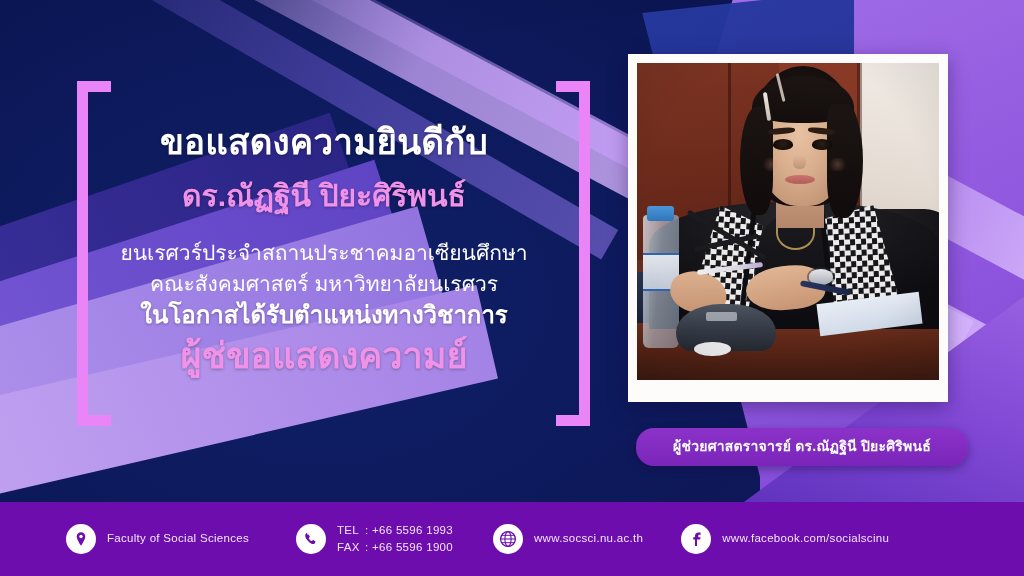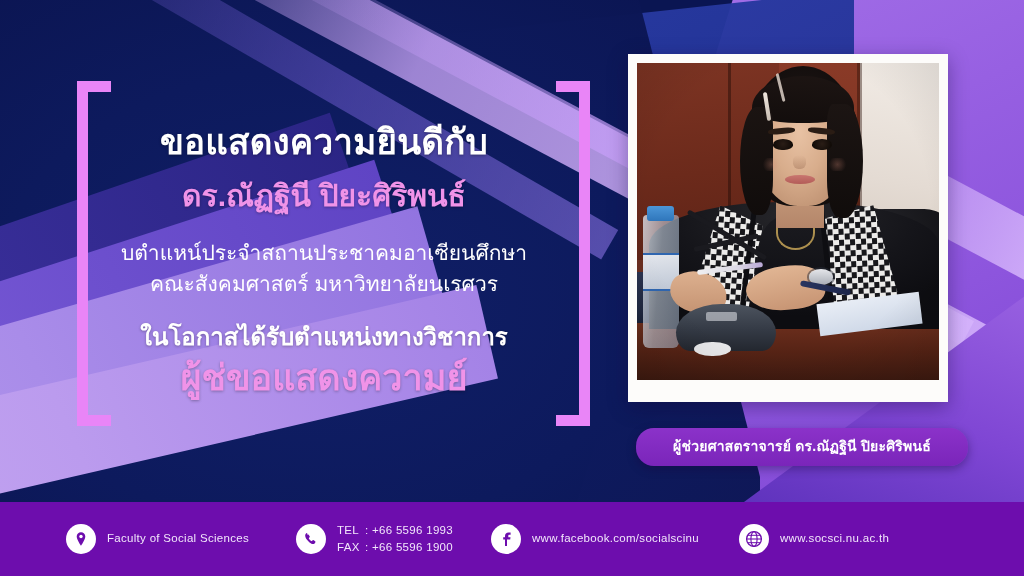--- a/index.html
+++ b/index.html
@@ -161,21 +161,21 @@
     font-size:30px; font-weight:bold; color:#f093e8;
     line-height:1.2; margin-top:16px;
     text-shadow:0 1px 3px rgba(0,0,0,.3);
   }
   .t-affil {
     font-size:21px; color:#ffffff; font-weight:normal;
     line-height:1.45; margin-top:24px;
   }
   .t-occasion {
     font-size:24px; color:#ffffff; font-weight:bold;
-    line-height:1.3; margin-top:22px;
+    line-height:1.3; 
     text-shadow:0 1px 3px rgba(0,0,0,.3);
   }
   .t-title {
     font-size:36px; color:#f093e8; font-weight:bold;
     line-height:1.2; margin-top:4px;
     text-shadow:0 1px 3px rgba(0,0,0,.3);
   }
 
   
   #photo-frame {
@@ -486,21 +486,21 @@
   <div class="bracket" id="bracket-right">
     <span class="v"></span>
       <span class="h1"></span>
       <span class="h2"></span>
   </div>
 
   <div id="text-block">
     <div class="t-congrats">ขอแสดงความยินดีกับ</div>
     <div class="t-name">ดร.ณัฏฐินี ปิยะศิริพนธ์</div>
     <div class="t-affil">
-      <div>บตำแหน์ประจำสถานประชาคมอาเซียนศึกษา</div>
+      <div>ยนเรศวร์ประจำสถานประชาคมอาเซียนศึกษา</div>
       <div>คณะสังคมศาสตร์ มหาวิทยาลัยนเรศวร</div>
     </div>
     <div class="t-occasion">ในโอกาสได้รับตำแหน่งทางวิชาการ</div>
     <div class="t-title">ผู้ช่ขอแสดงความย์</div>
   </div>
 
   <div id="photo-frame">
     <div id="photo-inner">
       <div class="ph ph-wall-left"></div>
       <div class="ph ph-wall-mid"></div>
@@ -579,36 +579,36 @@
         <svg width="16" height="16" viewBox="0 0 16 16">
             <path d="M4.2 2.1c-.7 0-1.6.7-1.9 1.6-.4 1.3.2 3.1 1.7 5.1 1.5 2 3.1 3.3 4.4 3.9 1.3.6 2.5.5 3.2-.2.6-.6 1-1.4.8-1.9-.1-.3-1.7-1.4-2.1-1.5-.4-.1-.8.3-1.1.7-.3.4-.5.5-.9.3-.7-.4-1.6-1.2-2.2-2.1-.4-.6-.4-.9 0-1.2.4-.3.8-.7.7-1.1-.1-.4-1.2-2-1.5-2.1-.2-.1-.5-.1-1.1-.1z" fill="#6d0dad"></path>
           </svg>
       </span>
       <span class="f-text f-mono">
         <span class="row"><span class="f-label">TEL</span><span>: +66 5596 1993</span></span>
         <span class="row"><span class="f-label">FAX</span><span>: +66 5596 1900</span></span>
       </span>
     </div>
 
-    <div class="f-item" id="f-fb">
-      <span class="f-icon">
-        <svg width="18" height="18" viewBox="0 0 18 18">
-            <path d="M11.3 9.6h1.9l.3-2.4h-2.2V5.8c0-.7.2-1.1 1.2-1.1h1.1V2.5c-.2 0-1.1-.1-2.1-.1-2.1 0-3.5 1.3-3.5 3.6v1.2H6.2v2.4H8v6.3c.3 0 .7.1 1 .1s.7 0 1-.1V9.6z" fill="#6d0dad"></path>
-          </svg>
-      </span>
-      <span class="f-text">www.facebook.com/socialscinu</span>
-    </div>
-
     <div class="f-item" id="f-web">
       <span class="f-icon">
         <svg width="18" height="18" viewBox="0 0 18 18">
             <circle cx="9" cy="9" r="7.4" fill="none" stroke="#6d0dad" stroke-width="1.3"></circle>
             <ellipse cx="9" cy="9" rx="3.1" ry="7.4" fill="none" stroke="#6d0dad" stroke-width="1.1"></ellipse>
             <line x1="1.6" y1="9" x2="16.4" y2="9" stroke="#6d0dad" stroke-width="1.1"></line>
             <line x1="2.7" y1="5.3" x2="15.3" y2="5.3" stroke="#6d0dad" stroke-width="1"></line>
             <line x1="2.7" y1="12.7" x2="15.3" y2="12.7" stroke="#6d0dad" stroke-width="1"></line>
           </svg>
       </span>
       <span class="f-text">www.socsci.nu.ac.th</span>
     </div>
 
+    <div class="f-item" id="f-fb">
+      <span class="f-icon">
+        <svg width="18" height="18" viewBox="0 0 18 18">
+            <path d="M11.3 9.6h1.9l.3-2.4h-2.2V5.8c0-.7.2-1.1 1.2-1.1h1.1V2.5c-.2 0-1.1-.1-2.1-.1-2.1 0-3.5 1.3-3.5 3.6v1.2H6.2v2.4H8v6.3c.3 0 .7.1 1 .1s.7 0 1-.1V9.6z" fill="#6d0dad"></path>
+          </svg>
+      </span>
+      <span class="f-text">www.facebook.com/socialscinu</span>
+    </div>
+
   </div>
 </div>
 
 </body></html>

